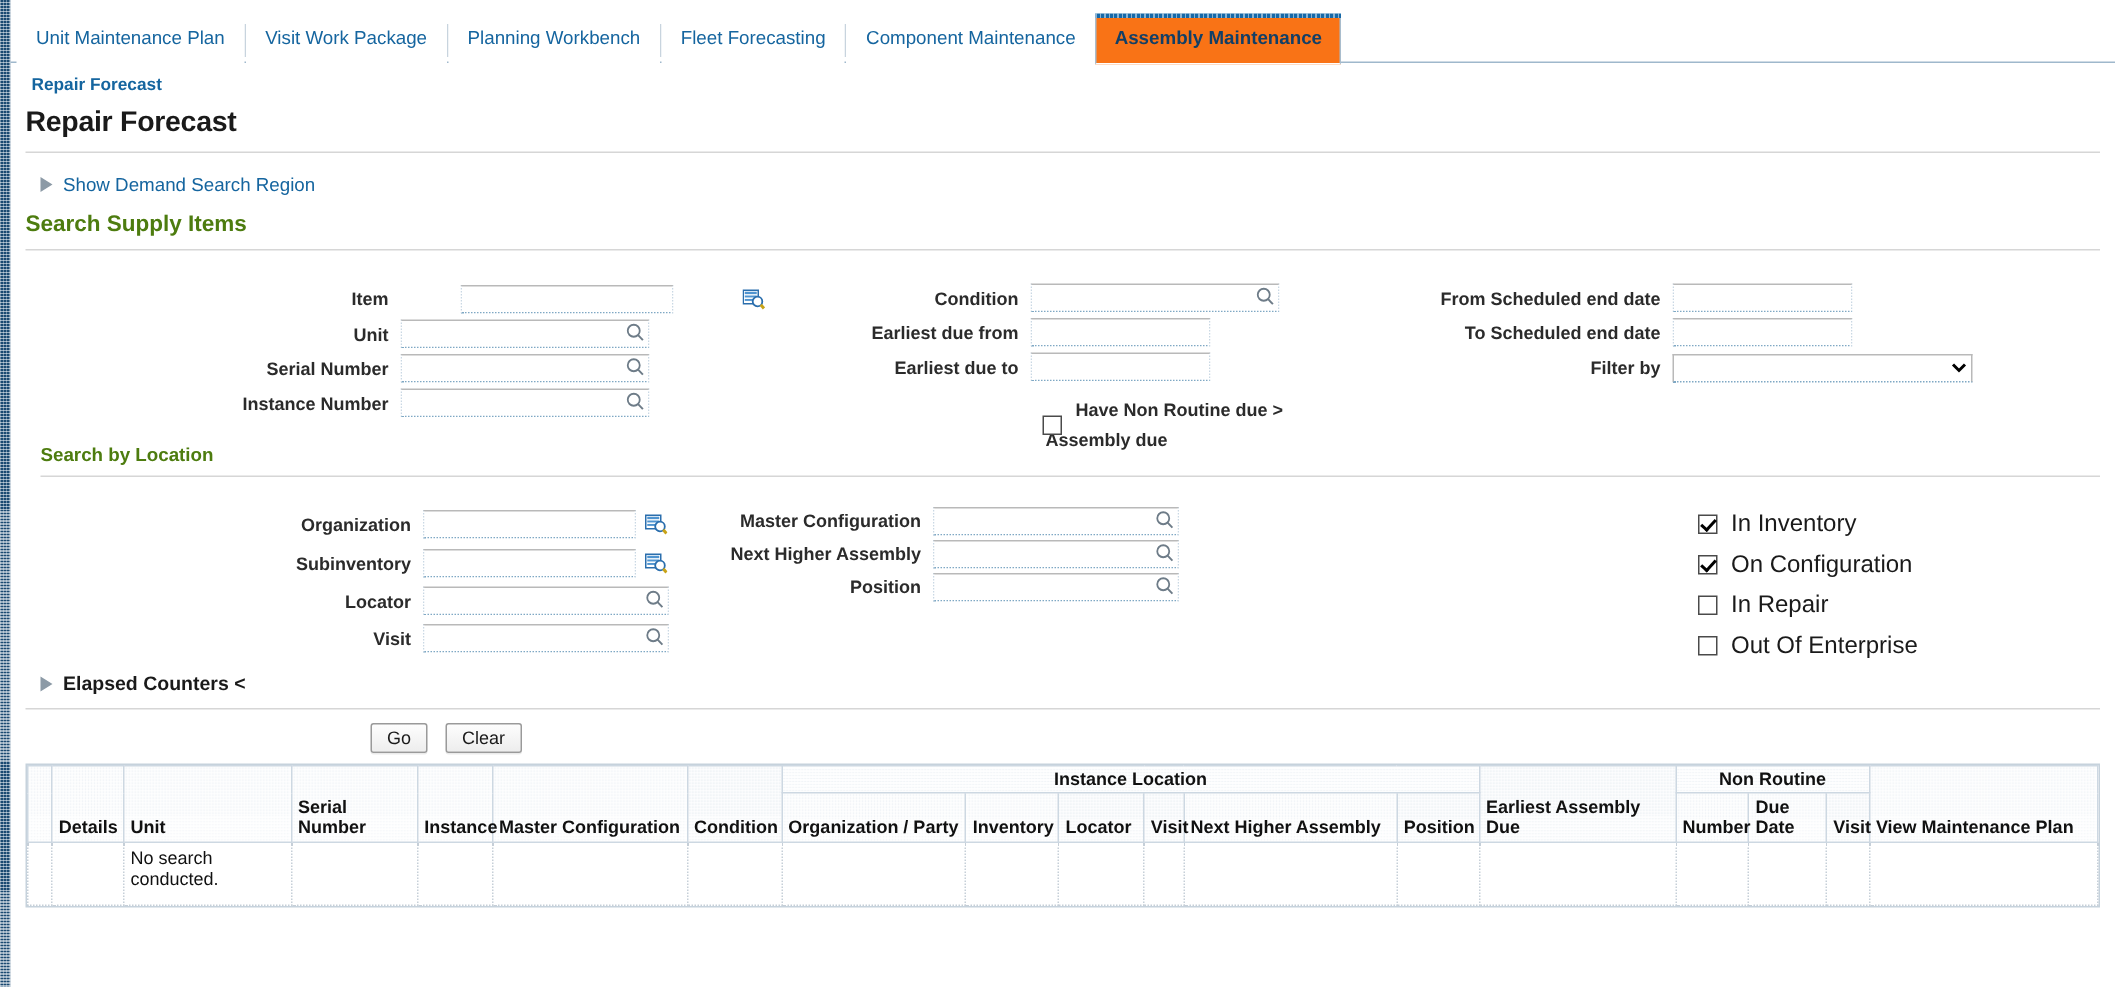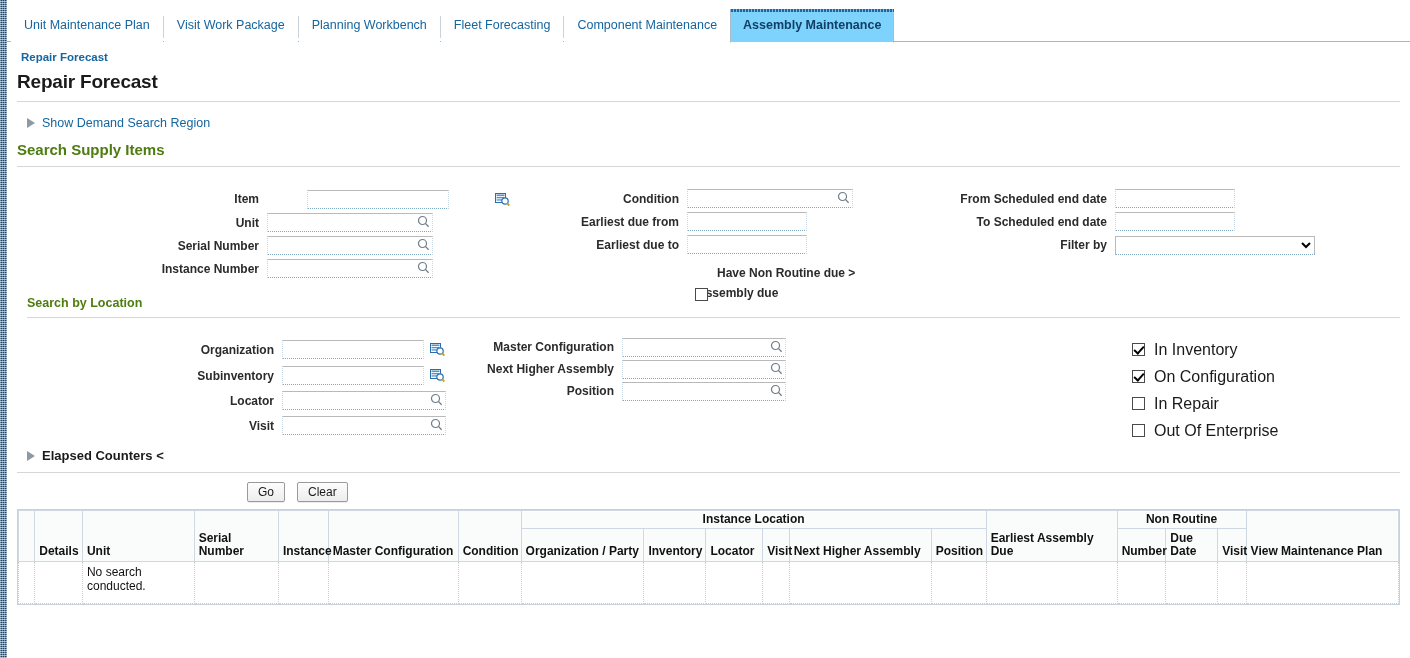--- a/index.html
+++ b/index.html
@@ -54,21 +54,21 @@
     border-bottom: none;
     margin-bottom: 0px;
   }
   .tab.inactive { color: #15659f; }
   .tab.active {
     color: #123f66;
     font-weight: bold;
     border: 1px solid #a9bdcd;
     border-bottom: 1px solid #fff;
     border-top: none;
-    background: #7dd3fc;
+    background: #f97316;
     z-index: 3;
     margin-bottom: -1px;
   }
   .tab.active:before {
     content: "";
     position: absolute;
     left: -1px; right: -1px; top: -1px;
     height: 3px;
     background-color: #1669a8;
     background-image: repeating-linear-gradient(90deg, rgba(255,255,255,.5) 0 1px, rgba(255,255,255,0) 1px 3px);
@@ -217,21 +217,21 @@
     content: "";
     position: absolute;
     left: 3px; top: 0px;
     width: 4px; height: 8px;
     border: solid #000;
     border-width: 0 2px 2px 0;
     transform: rotate(42deg);
   }
   .cb-label { font-size: 16px; color: #1a1a1a; }
 
-  .cb-inline { display: flex; align-items: flex-end; gap: 9px; }
+  .cb-inline { display: flex; align-items: center; gap: 9px; }
   .cb-inline .cb-text { font-size: 12px; font-weight: bold; color: #2b2b2b; line-height: 15px; }
 
   
   .btnrow { display: flex; gap: 12px; justify-content: flex-start; }
   .obtn {
     font-family: "Liberation Sans", sans-serif;
     font-size: 12px;
     color: #1a1a1a;
     background: linear-gradient(#fdfdfd, #ededed);
     border: 1px solid #9a9a9a;

